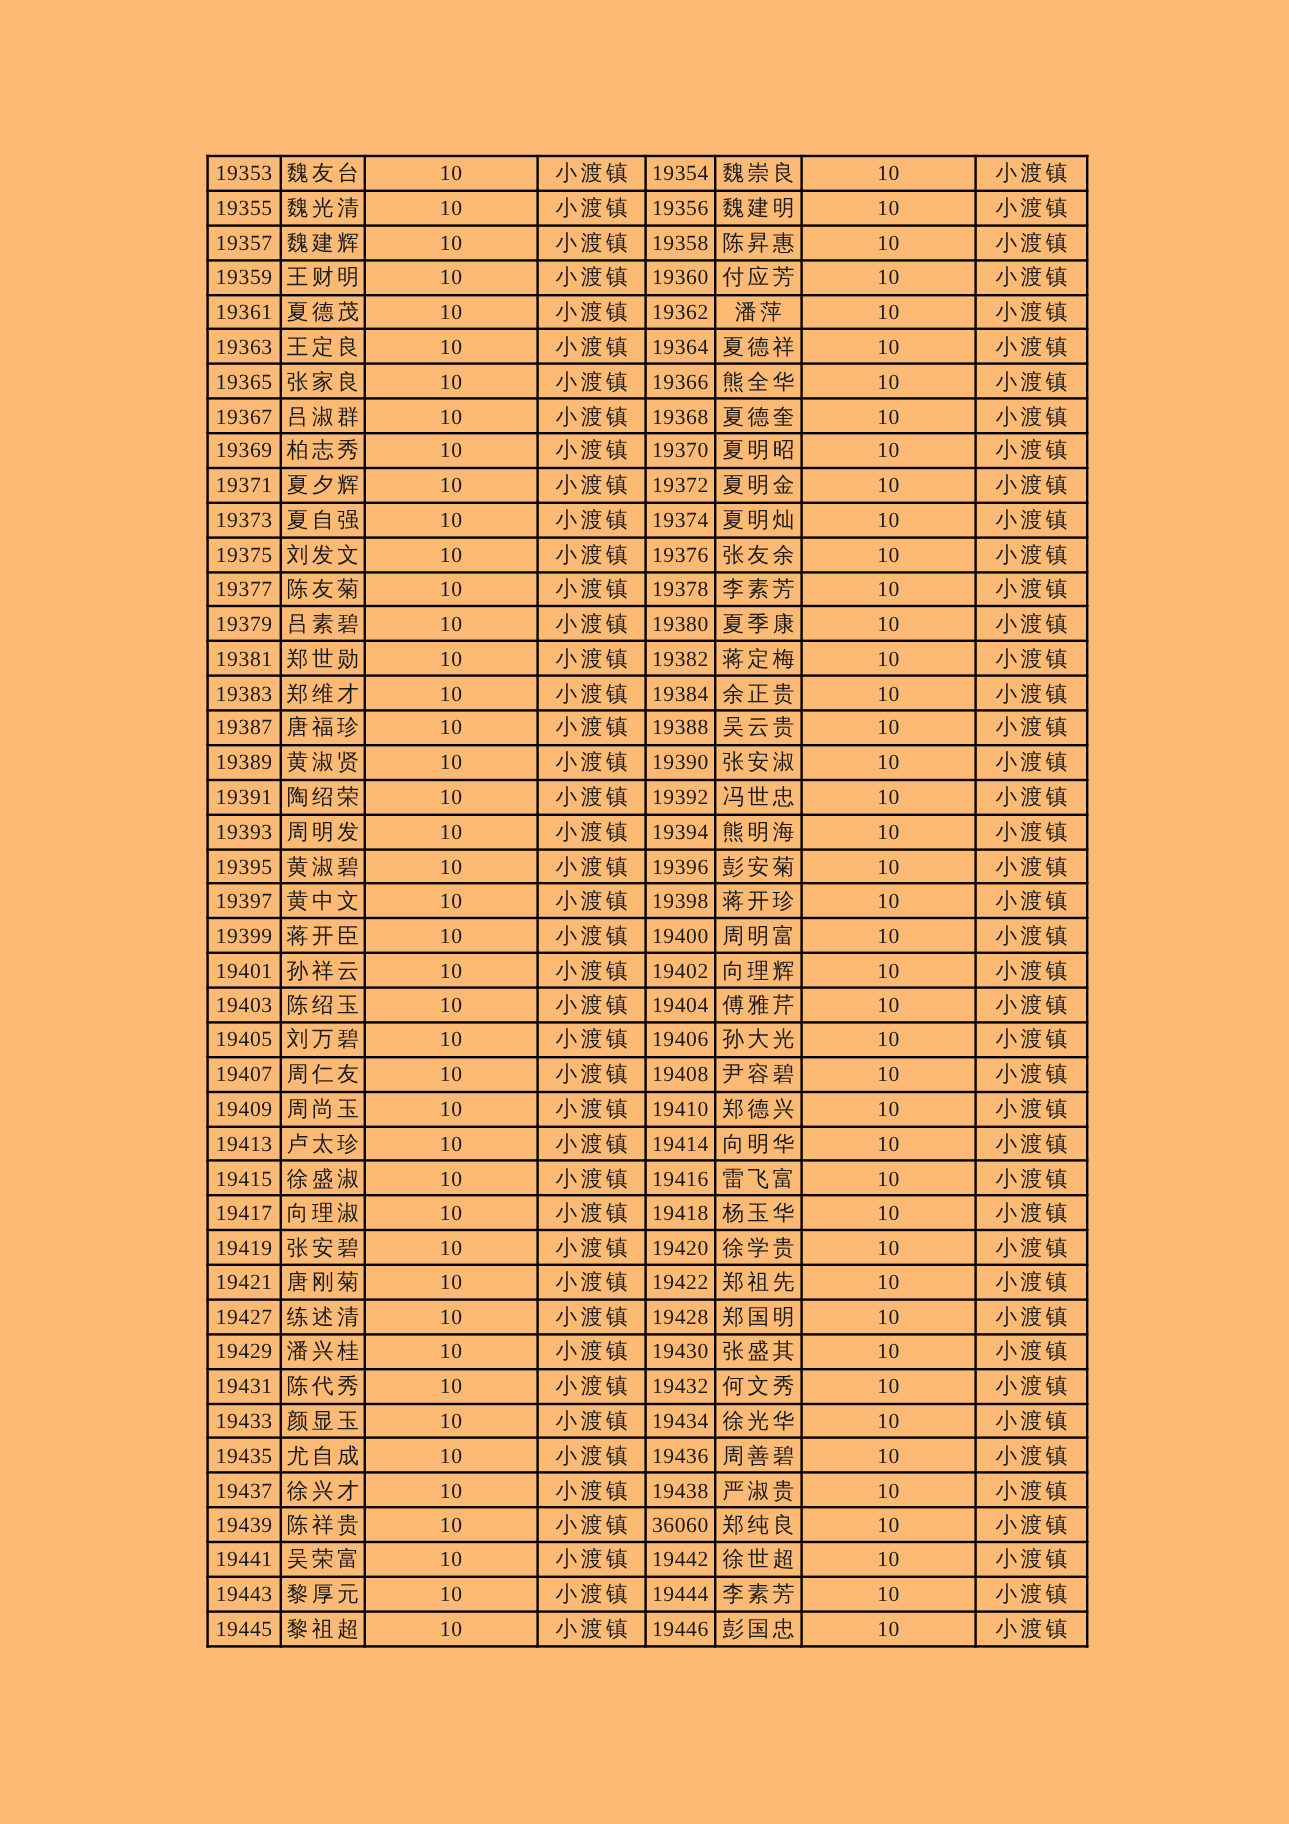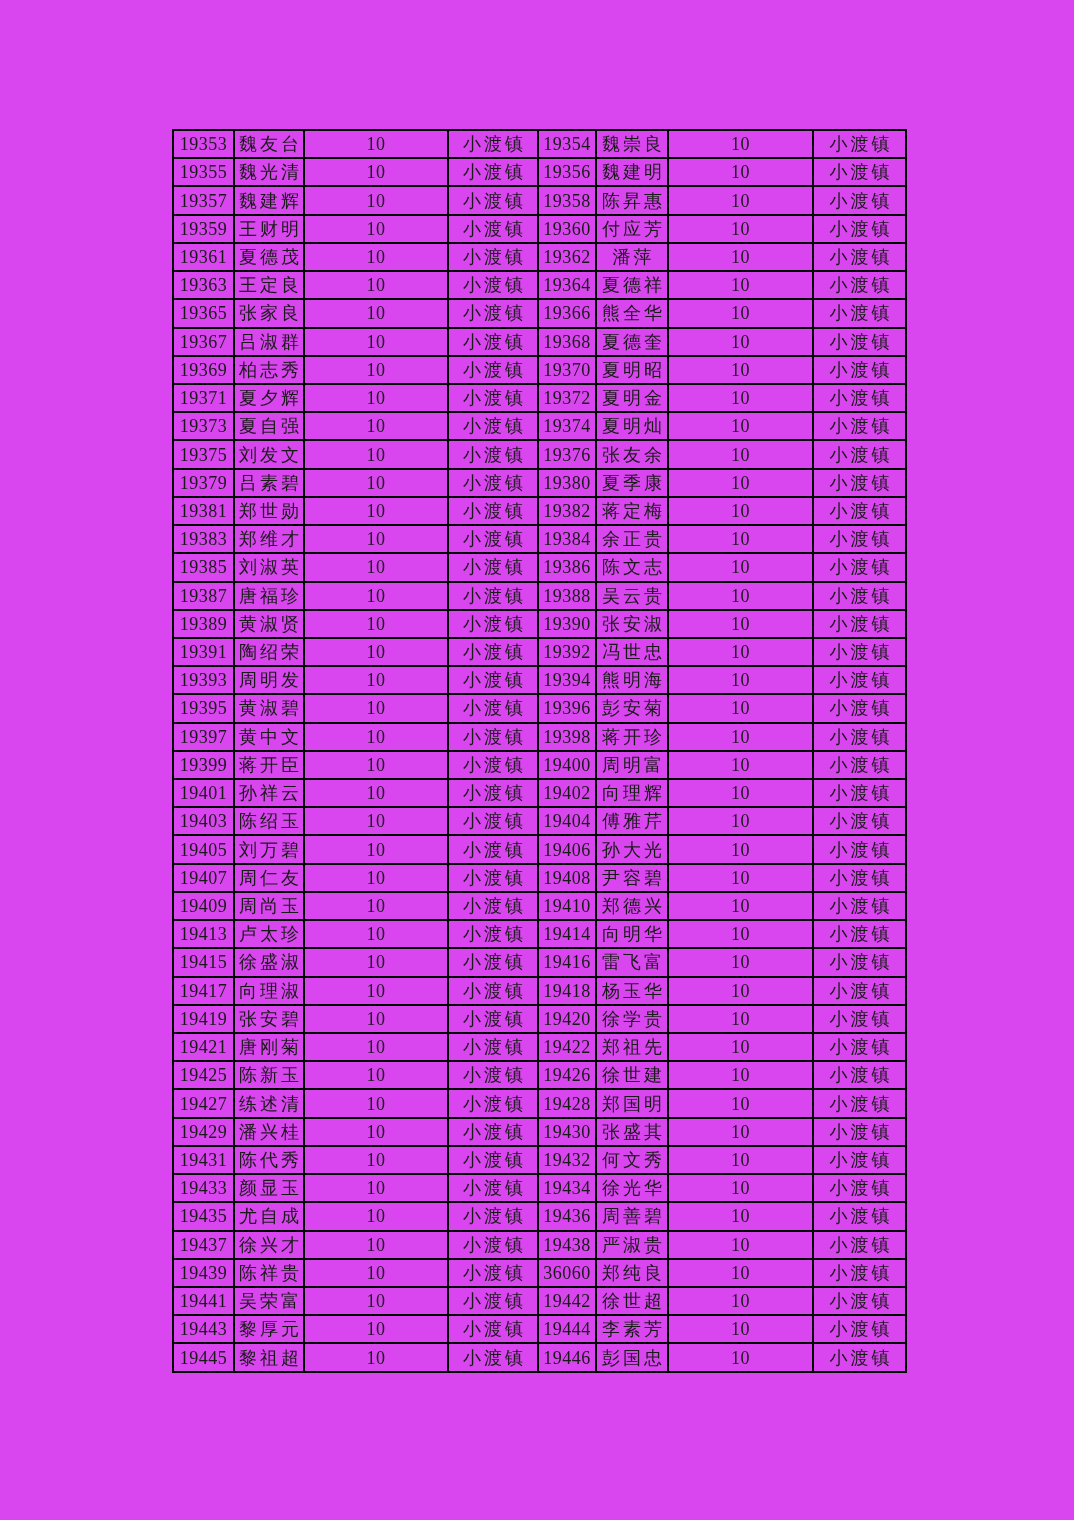--- a/index.html
+++ b/index.html
@@ -4,21 +4,21 @@
 <style>
   html, body {
     margin: 0;
     padding: 0;
     background: #ffffff;
   }
   .page {
     position: relative;
     width: 1074px;
     height: 1520px;
-    background: #d946ef;
+    background: #fdba74;
     overflow: hidden;
   }
   table.roster {
     position: absolute;
     left: 172px;
     top: 129px;
     width: 733px;
     height: 1244px;
     border-collapse: collapse;
     table-layout: fixed;
@@ -173,20 +173,30 @@
           <td class="num">19375</td>
           <td class="cjk">刘发文</td>
           <td class="num">10</td>
           <td class="cjk">小渡镇</td>
           <td class="num">19376</td>
           <td class="cjk">张友余</td>
           <td class="num">10</td>
           <td class="cjk">小渡镇</td>
         </tr>
         <tr>
+          <td class="num">19377</td>
+          <td class="cjk">陈友菊</td>
+          <td class="num">10</td>
+          <td class="cjk">小渡镇</td>
+          <td class="num">19378</td>
+          <td class="cjk">李素芳</td>
+          <td class="num">10</td>
+          <td class="cjk">小渡镇</td>
+        </tr>
+        <tr>
           <td class="num">19379</td>
           <td class="cjk">吕素碧</td>
           <td class="num">10</td>
           <td class="cjk">小渡镇</td>
           <td class="num">19380</td>
           <td class="cjk">夏季康</td>
           <td class="num">10</td>
           <td class="cjk">小渡镇</td>
         </tr>
         <tr>
@@ -203,30 +213,20 @@
           <td class="num">19383</td>
           <td class="cjk">郑维才</td>
           <td class="num">10</td>
           <td class="cjk">小渡镇</td>
           <td class="num">19384</td>
           <td class="cjk">余正贵</td>
           <td class="num">10</td>
           <td class="cjk">小渡镇</td>
         </tr>
         <tr>
-          <td class="num">19385</td>
-          <td class="cjk">刘淑英</td>
-          <td class="num">10</td>
-          <td class="cjk">小渡镇</td>
-          <td class="num">19386</td>
-          <td class="cjk">陈文志</td>
-          <td class="num">10</td>
-          <td class="cjk">小渡镇</td>
-        </tr>
-        <tr>
           <td class="num">19387</td>
           <td class="cjk">唐福珍</td>
           <td class="num">10</td>
           <td class="cjk">小渡镇</td>
           <td class="num">19388</td>
           <td class="cjk">吴云贵</td>
           <td class="num">10</td>
           <td class="cjk">小渡镇</td>
         </tr>
         <tr>
@@ -379,30 +379,20 @@
           <td class="num">10</td>
           <td class="cjk">小渡镇</td>
         </tr>
         <tr>
           <td class="num">19421</td>
           <td class="cjk">唐刚菊</td>
           <td class="num">10</td>
           <td class="cjk">小渡镇</td>
           <td class="num">19422</td>
           <td class="cjk">郑祖先</td>
-          <td class="num">10</td>
-          <td class="cjk">小渡镇</td>
-        </tr>
-        <tr>
-          <td class="num">19425</td>
-          <td class="cjk">陈新玉</td>
-          <td class="num">10</td>
-          <td class="cjk">小渡镇</td>
-          <td class="num">19426</td>
-          <td class="cjk">徐世建</td>
           <td class="num">10</td>
           <td class="cjk">小渡镇</td>
         </tr>
         <tr>
           <td class="num">19427</td>
           <td class="cjk">练述清</td>
           <td class="num">10</td>
           <td class="cjk">小渡镇</td>
           <td class="num">19428</td>
           <td class="cjk">郑国明</td>

